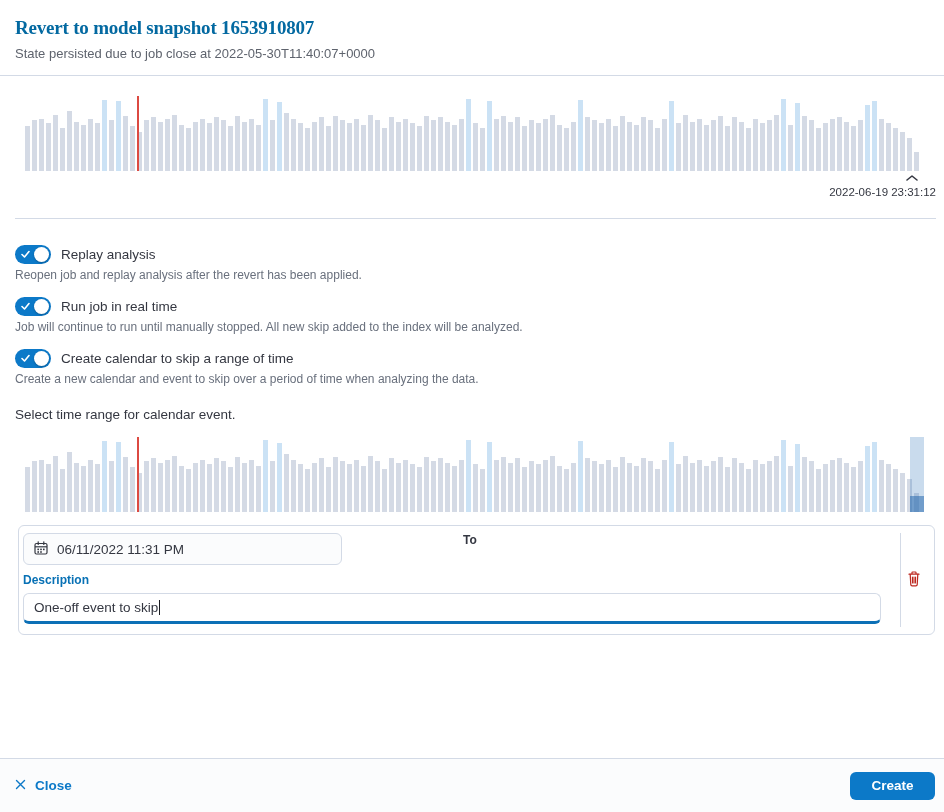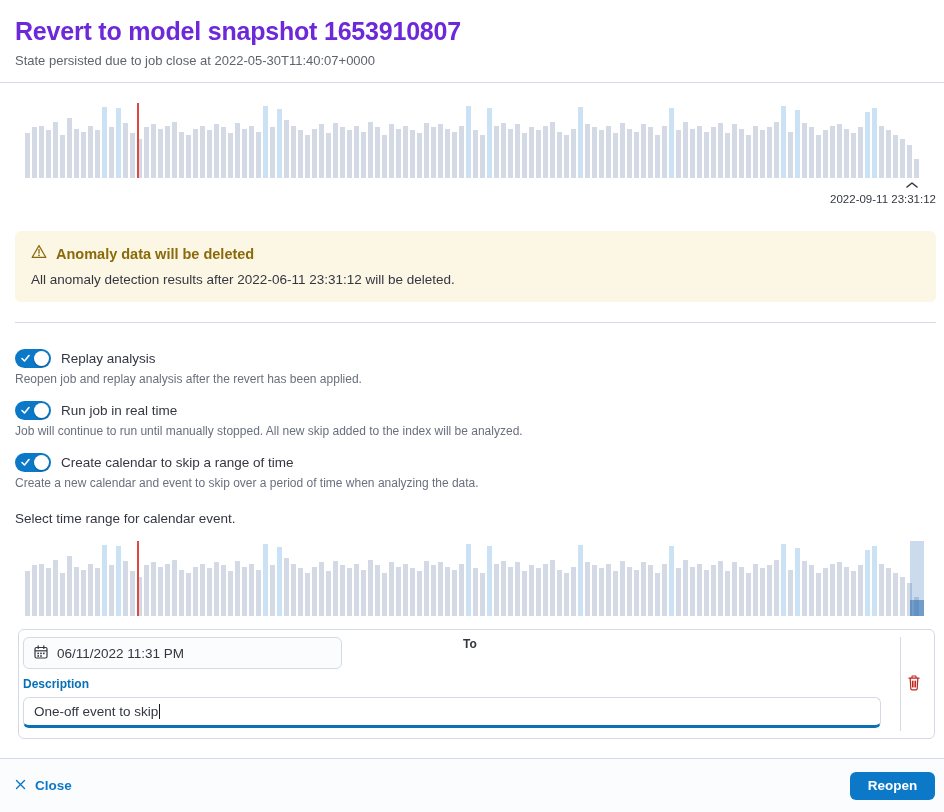--- a/index.html
+++ b/index.html
@@ -2,21 +2,21 @@
 <html><head>
 <meta charset="utf-8">
 <style>
   * { margin:0; padding:0; box-sizing:border-box; }
   html,body { width:944px; height:812px; background:#fff; overflow:hidden;
               font-family:"Liberation Sans", sans-serif; color:#343741; }
   .flyout { width:944px; height:812px; display:flex; flex-direction:column; background:#fff; }
 
   
   .flyout-header { padding:17px 15px 14px 15px; border-bottom:1px solid #D3DAE6; }
-  .flyout-title { font-size:25px; font-weight:bold; color:#6d28d9; letter-spacing:-0.2px; }
+  .flyout-title { font-size:19px; font-weight:bold; color:#0369a1; letter-spacing:-0.2px;font-family:Liberation Serif, serif; }
   .flyout-subtitle { font-size:13px; color:#5e636d; margin-top:7px; }
 
   
   .flyout-body { flex:1; padding:20px 8px 0 15px; overflow:hidden; }
 
   
   .chart { position:relative; height:75px; width:894px; margin-left:10px; }
   .bars { display:flex; align-items:flex-end; height:100%; gap:2px; }
   .bar { width:5px; background:#D4DAE5; flex:0 0 5px; }
   .bar.hl { background:#CBE2F5; }
@@ -210,36 +210,23 @@
           </div>
         <div class="marker-line"></div>
       </div>
       <div class="chevron-row">
         <span>
           <svg width="14" height="8" viewBox="0 0 14 8">
               <path d="M2 6 L7 2 L12 6" stroke="#343741" stroke-width="1.6" fill="none" stroke-linecap="round" stroke-linejoin="round"></path>
             </svg>
         </span>
       </div>
-      <div class="snapshot-time">2022-09-11 23:31:12</div>
-    </div>
-
-    <div class="callout">
-      <div class="callout-title-row">
-        <span>
-          <svg width="16" height="15" viewBox="0 0 16 15">
-              <path d="M8 1.6 L14.8 13.4 H1.2 Z" fill="none" stroke="#8A6A0A" stroke-width="1.2" stroke-linejoin="round"></path>
-              <line x1="8" y1="5.6" x2="8" y2="9.2" stroke="#8A6A0A" stroke-width="1.3" stroke-linecap="round"></line>
-              <circle cx="8" cy="11.3" r="0.9" fill="#8A6A0A"></circle>
-            </svg>
-        </span>
-        <span class="callout-title">Anomaly data will be deleted</span>
-      </div>
-      <div class="callout-body">All anomaly detection results after 2022-06-11 23:31:12 will be deleted.</div>
-    </div>
+      <div class="snapshot-time">2022-06-19 23:31:12</div>
+    </div>
+
 
     <hr class="hrule">
 
     <div class="toggle-row">
       <div class="switch">
         <svg width="9" height="9" viewBox="0 0 9 9">
             <path d="M1 4.5 L3.5 7 L8 1.5" stroke="#fff" stroke-width="1.6" fill="none" stroke-linecap="round" stroke-linejoin="round"></path>
           </svg>
         <span class="knob"></span>
       </div>
@@ -459,16 +446,16 @@
 
   <div class="flyout-footer">
     <button class="close-btn">
       <span>
         <svg width="11" height="11" viewBox="0 0 11 11">
             <path d="M1.5 1.5 L9.5 9.5 M9.5 1.5 L1.5 9.5" stroke="#0c79c8" stroke-width="1.4" stroke-linecap="round"></path>
           </svg>
       </span>
       <span>Close</span>
     </button>
-    <button class="apply-btn">Reopen</button>
+    <button class="apply-btn">Create</button>
   </div>
 
 </div>
 
 </body></html>

